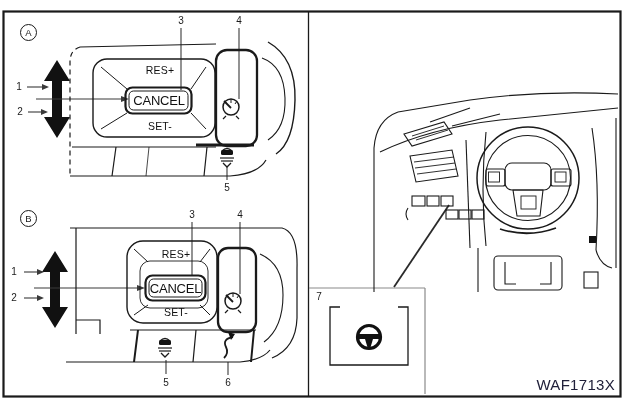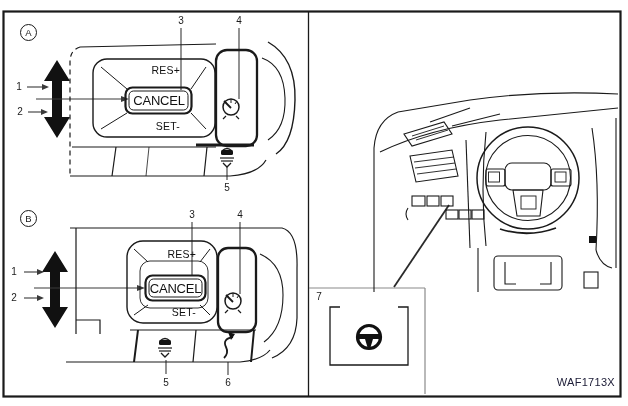--- a/index.html
+++ b/index.html
@@ -12,29 +12,29 @@
     position:absolute; font-size:10px; line-height:11px; color:#1a1a1a;
     text-align:center; width:12px;
   }
   .circle-label {
     position:absolute; width:15px; height:15px; border:1.5px solid #1a1a1a;
     border-radius:50%; text-align:center; line-height:15px; font-size:9.5px;
     color:#1a1a1a; background:#fff;
   }
   .swlabel {
     position:absolute; font-size:10.5px; line-height:12px; color:#111;
-    text-align:right; letter-spacing:0.2px;
+    text-align:center; letter-spacing:0.2px;
   }
   .cancel-label {
     position:absolute; font-size:13px; line-height:11px; color:#111;
     text-align:center; letter-spacing:-0.2px;
   }
   .figure-code {
     position:absolute; left:535px; top:376px; width:80px; text-align:right;
-    font-size:11px; letter-spacing:0.3px; color:#20203a;
+    font-size:15px; letter-spacing:0.3px; color:#20203a;
   }
 </style>
 </head>
 <body>
 
 <div class="stage">
 
   <svg class="art" width="628" height="406" viewBox="0 0 628 406">
 
     <g>

